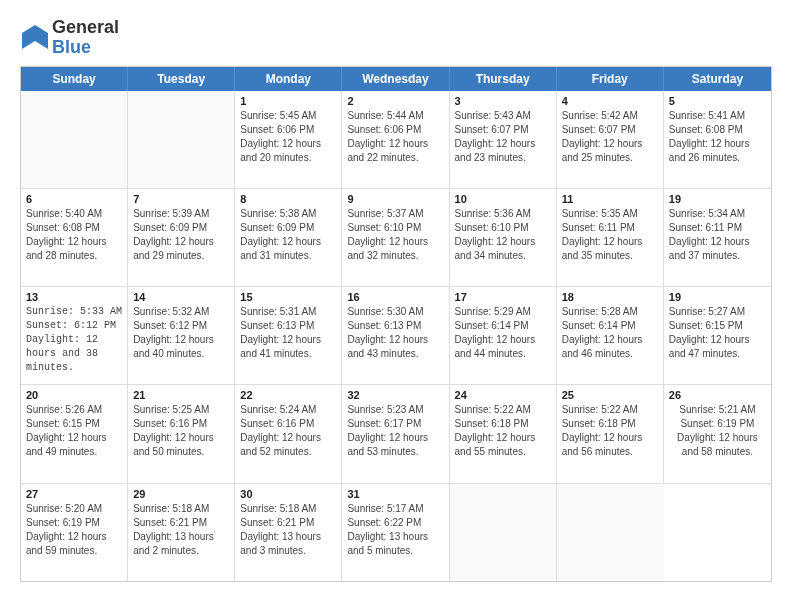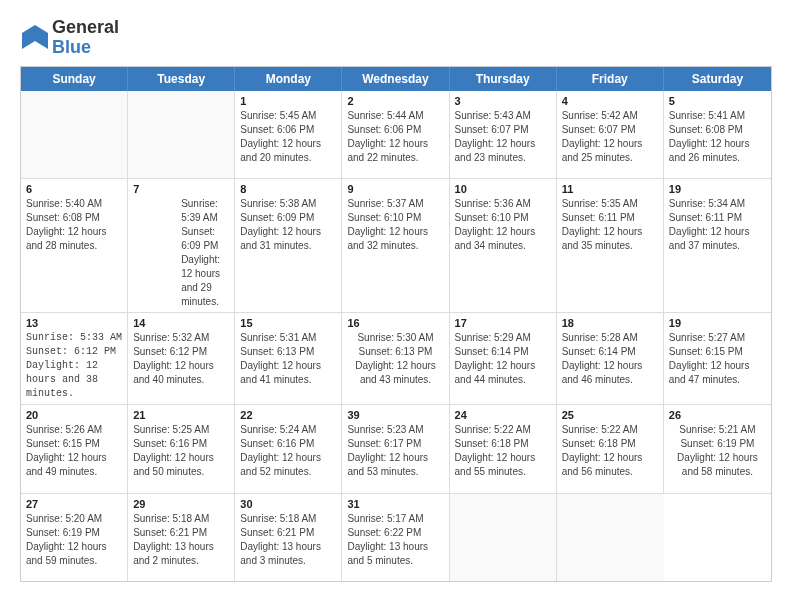--- a/index.html
+++ b/index.html
@@ -167,21 +167,21 @@
         </div>
         <div class="cal-row">
           <div class="cal-cell">
             <div class="day-num">6</div>
             <div class="day-info" style="white-space: pre-line;">Sunrise: 5:40 AM
 Sunset: 6:08 PM
 Daylight: 12 hours and 28 minutes.</div>
           </div>
           <div class="cal-cell">
             <div class="day-num">7</div>
-            <div class="day-info" style="white-space: pre-line; margin-left: 48px;">Sunrise: 5:39 AM
+            <div class="day-info" style="white-space: pre-line;">Sunrise: 5:39 AM
 Sunset: 6:09 PM
 Daylight: 12 hours and 29 minutes.</div>
           </div>
           <div class="cal-cell">
             <div class="day-num">8</div>
             <div class="day-info" style="white-space: pre-line;">Sunrise: 5:38 AM
 Sunset: 6:09 PM
 Daylight: 12 hours and 31 minutes.</div>
           </div>
           <div class="cal-cell">
@@ -223,21 +223,21 @@
 Daylight: 12 hours and 40 minutes.</div>
           </div>
           <div class="cal-cell">
             <div class="day-num">15</div>
             <div class="day-info" style="white-space: pre-line;">Sunrise: 5:31 AM
 Sunset: 6:13 PM
 Daylight: 12 hours and 41 minutes.</div>
           </div>
           <div class="cal-cell">
             <div class="day-num">16</div>
-            <div class="day-info" style="white-space: pre-line; text-align: center;">Sunrise: 5:30 AM
+            <div class="day-info" style="white-space: pre-line;">Sunrise: 5:30 AM
 Sunset: 6:13 PM
 Daylight: 12 hours and 43 minutes.</div>
           </div>
           <div class="cal-cell">
             <div class="day-num">17</div>
             <div class="day-info" style="white-space: pre-line;">Sunrise: 5:29 AM
 Sunset: 6:14 PM
 Daylight: 12 hours and 44 minutes.</div>
           </div>
           <div class="cal-cell">
@@ -266,21 +266,21 @@
 Sunset: 6:16 PM
 Daylight: 12 hours and 50 minutes.</div>
           </div>
           <div class="cal-cell">
             <div class="day-num">22</div>
             <div class="day-info" style="white-space: pre-line;">Sunrise: 5:24 AM
 Sunset: 6:16 PM
 Daylight: 12 hours and 52 minutes.</div>
           </div>
           <div class="cal-cell">
-            <div class="day-num">39</div>
+            <div class="day-num">32</div>
             <div class="day-info" style="white-space: pre-line;">Sunrise: 5:23 AM
 Sunset: 6:17 PM
 Daylight: 12 hours and 53 minutes.</div>
           </div>
           <div class="cal-cell">
             <div class="day-num">24</div>
             <div class="day-info" style="white-space: pre-line;">Sunrise: 5:22 AM
 Sunset: 6:18 PM
 Daylight: 12 hours and 55 minutes.</div>
           </div>

